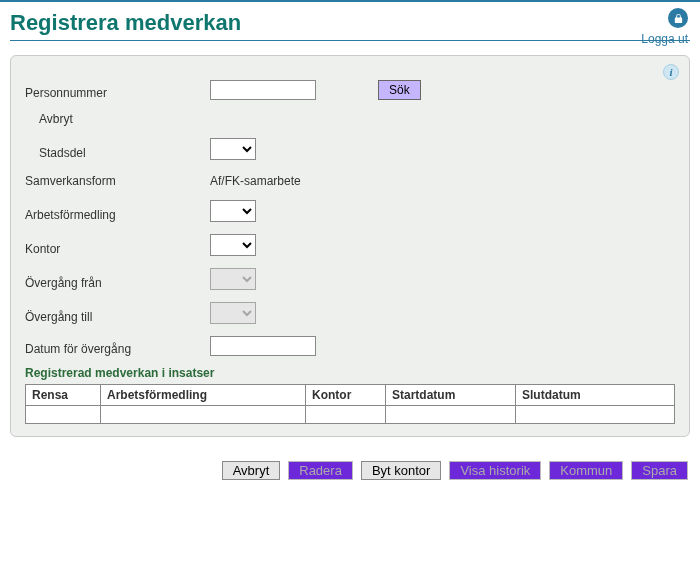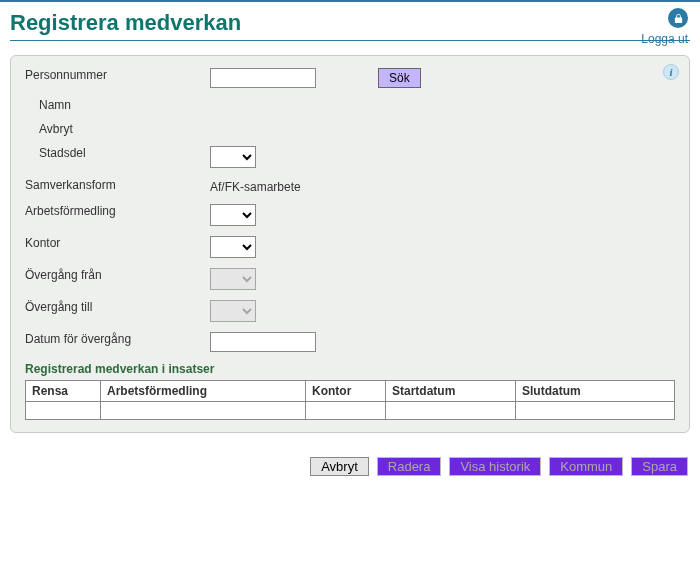--- a/index.html
+++ b/index.html
@@ -62,22 +62,23 @@
     font-style: italic;
     font-weight: bold;
     font-family: Georgia, serif;
     font-size: 11px;
     display: flex; align-items: center; justify-content: center;
     cursor: pointer;
     border: 1px solid #a9cfe3;
   }
   .row {
     display: flex;
-    align-items: flex-start;
+    align-items: flex-end;
     margin-bottom: 10px;
+    margin-top: 12px;
   }
   .label-col { width: 185px; }
   .label-col.indent { padding-left: 14px; }
   .control-col { display: flex; align-items: center; gap: 8px; }
   input[type=text].short {
     width: 106px;
     height: 20px;
     border: 1px solid #888;
     background: #fff;
     padding: 1px 3px;
@@ -156,23 +157,20 @@
   <span class="info-icon">i</span>
 
   <div class="row">
     <div class="label-col">Personnummer</div>
     <div class="control-col">
       <input type="text" class="short" value="" style="">
       <button class="sok-btn">Sök</button>
     </div>
   </div>
 
-  <div class="row">
-      <div class="label-col indent">Namn</div>
-    </div>
   <div class="row">
       <div class="label-col indent">Avbryt</div>
     </div>
 
   <div class="row">
     <div class="label-col indent">Stadsdel</div>
     <div class="control-col">
         <select class="small"></select>
       </div>
   </div>
@@ -236,16 +234,17 @@
         <td></td>
         <td></td>
       </tr>
     </tbody>
   </table>
 </div>
 
 <div class="footer">
   <button>Avbryt</button>
   <button disabled="">Radera</button>
+  <button>Byt kontor</button>
   <button disabled="">Visa historik</button>
   <button disabled="">Kommun</button>
   <button disabled="">Spara</button>
 </div>
 
 </body></html>

